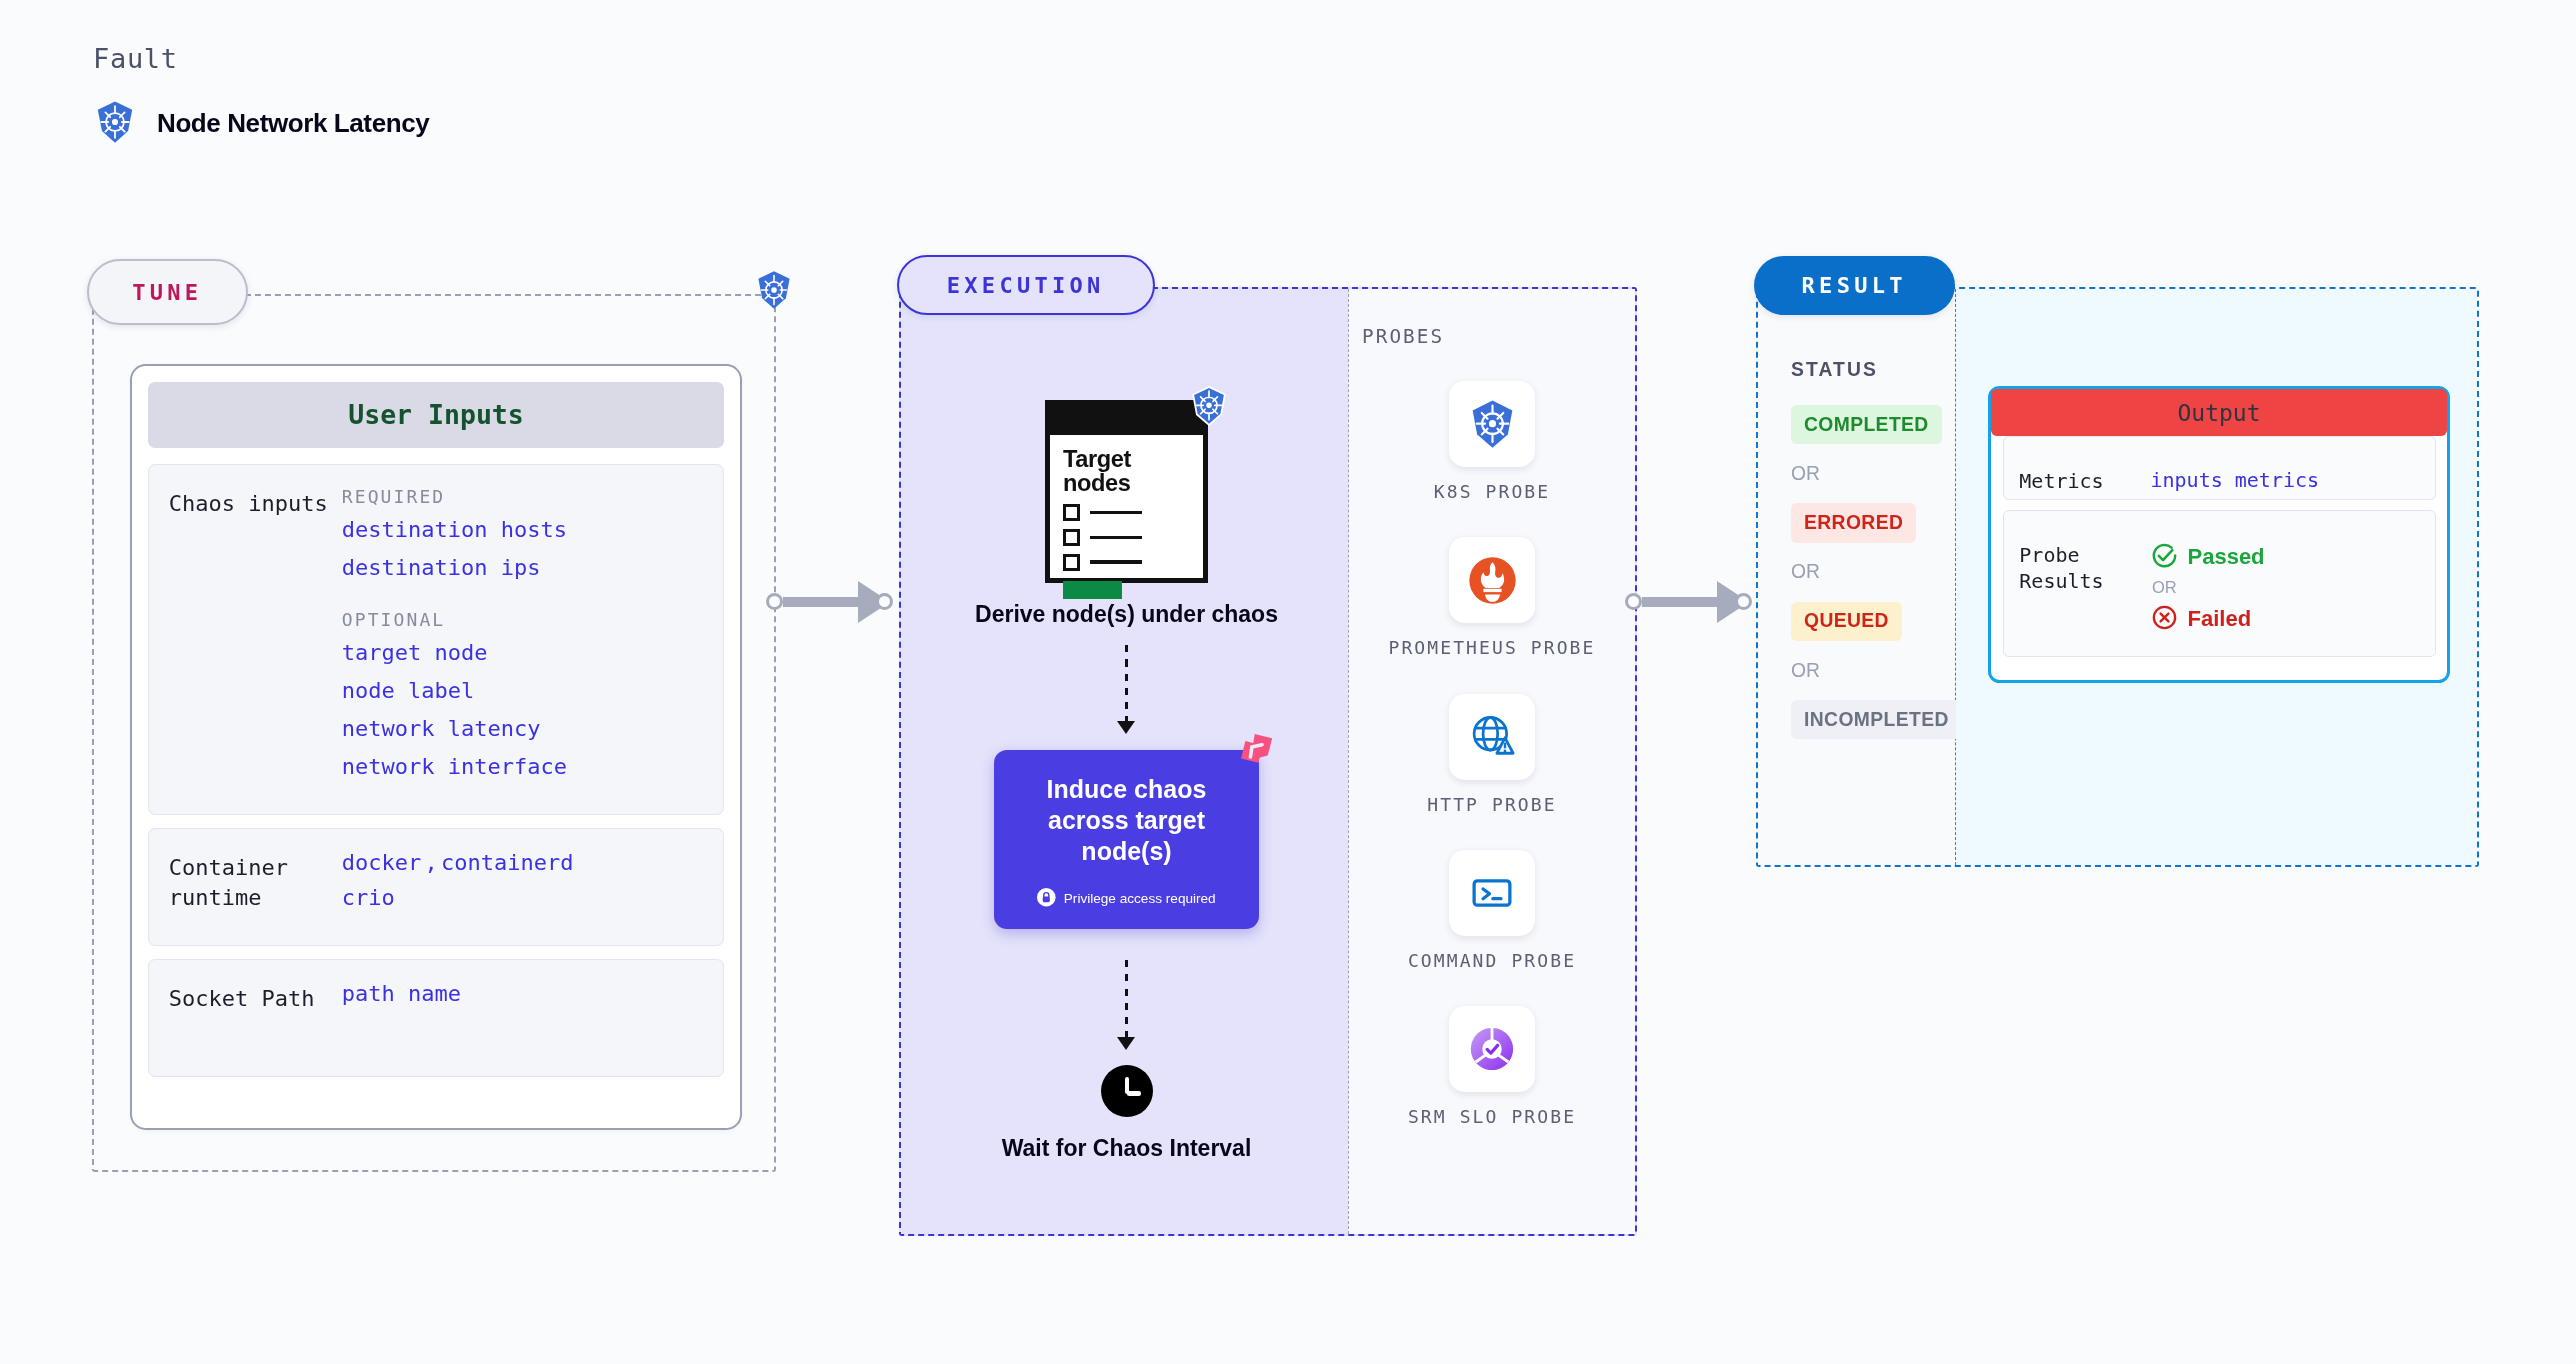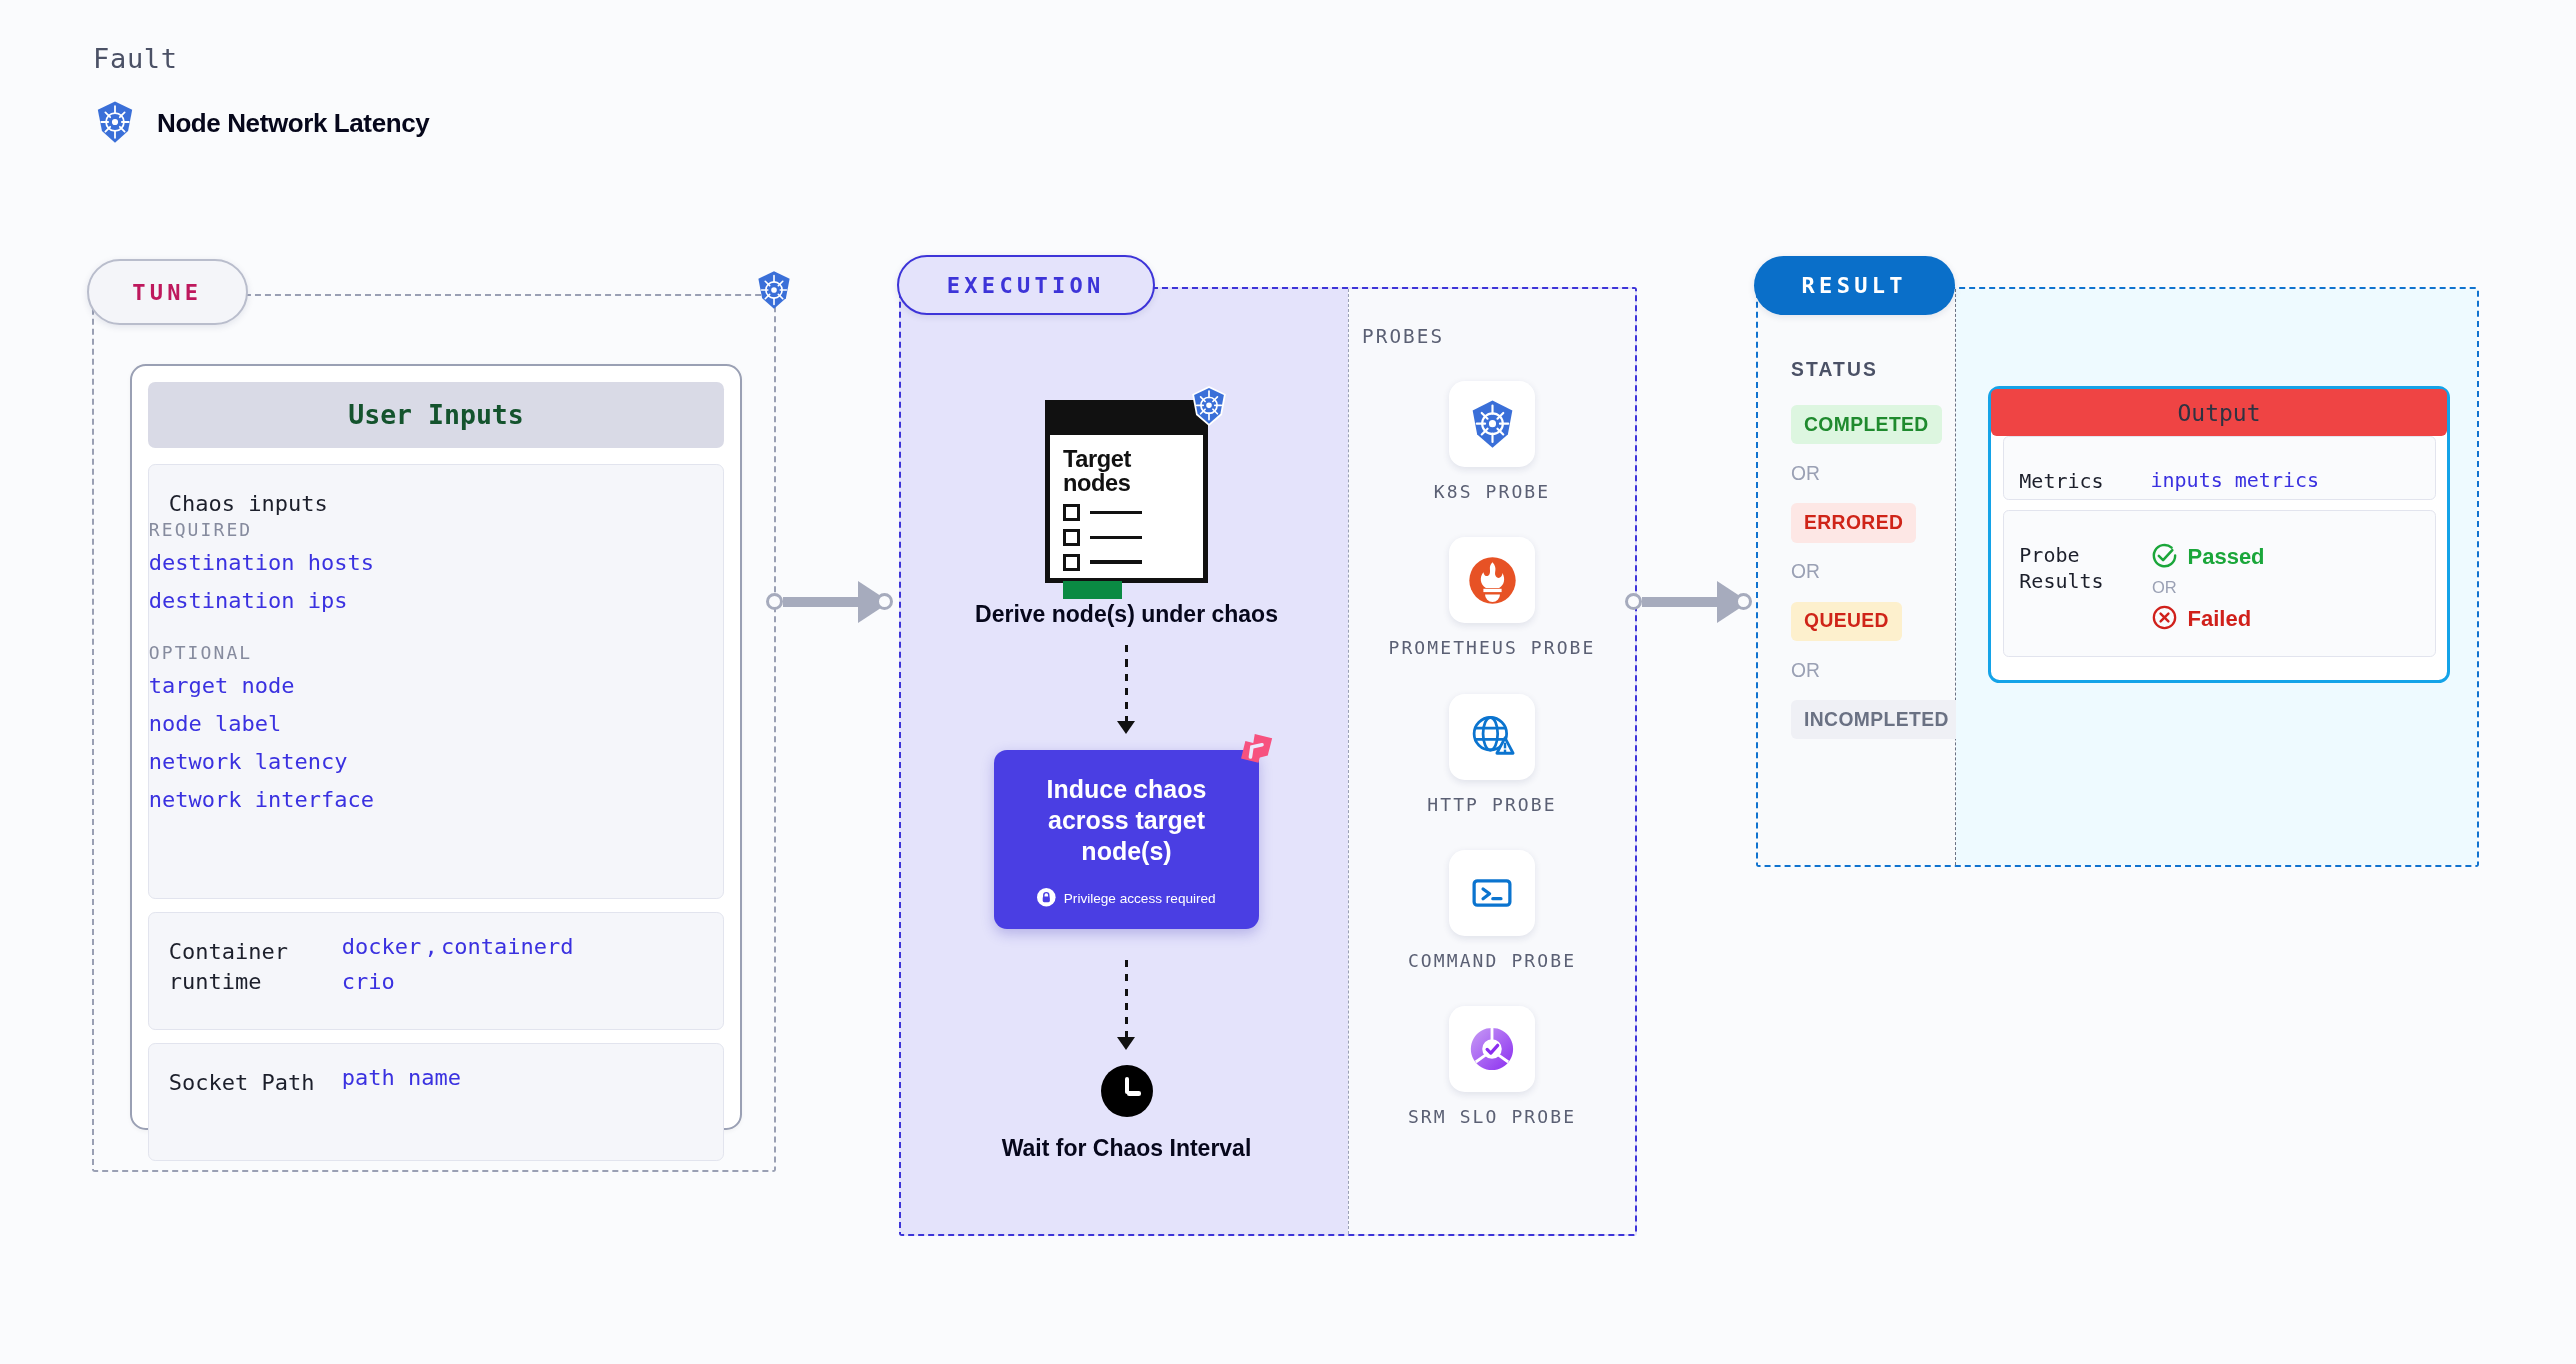--- a/index.html
+++ b/index.html
@@ -174,21 +174,21 @@
           <circle cx="32" cy="32" r="3.2" fill="#fff"></circle>
         <path d="M32 9 V19 M32 45 V55 M12 32 H22 M42 32 H52
                  M18 18 L25 25 M39 39 L46 46 M46 18 L39 25 M25 39 L18 46"></path>
       </g>
     </svg>
   </div>
 
   <div id="user-inputs-card">
     <div class="card-head">User Inputs</div>
 
-    <div class="sub-card" style="height:435px;flex-direction:column;">
+    <div class="sub-card" style="height:351px;">
       <div class="sub-label">Chaos inputs</div>
       <div class="sub-values">
         <div class="group-title">REQUIRED</div>
         <div class="val">destination hosts</div>
         <div class="val" style="margin-bottom:29px;">destination ips</div>
         <div class="group-title">OPTIONAL</div>
         <div class="val">target node</div>
         <div class="val">node label</div>
         <div class="val">network latency</div>
         <div class="val" style="margin-bottom:0;">network interface</div>

